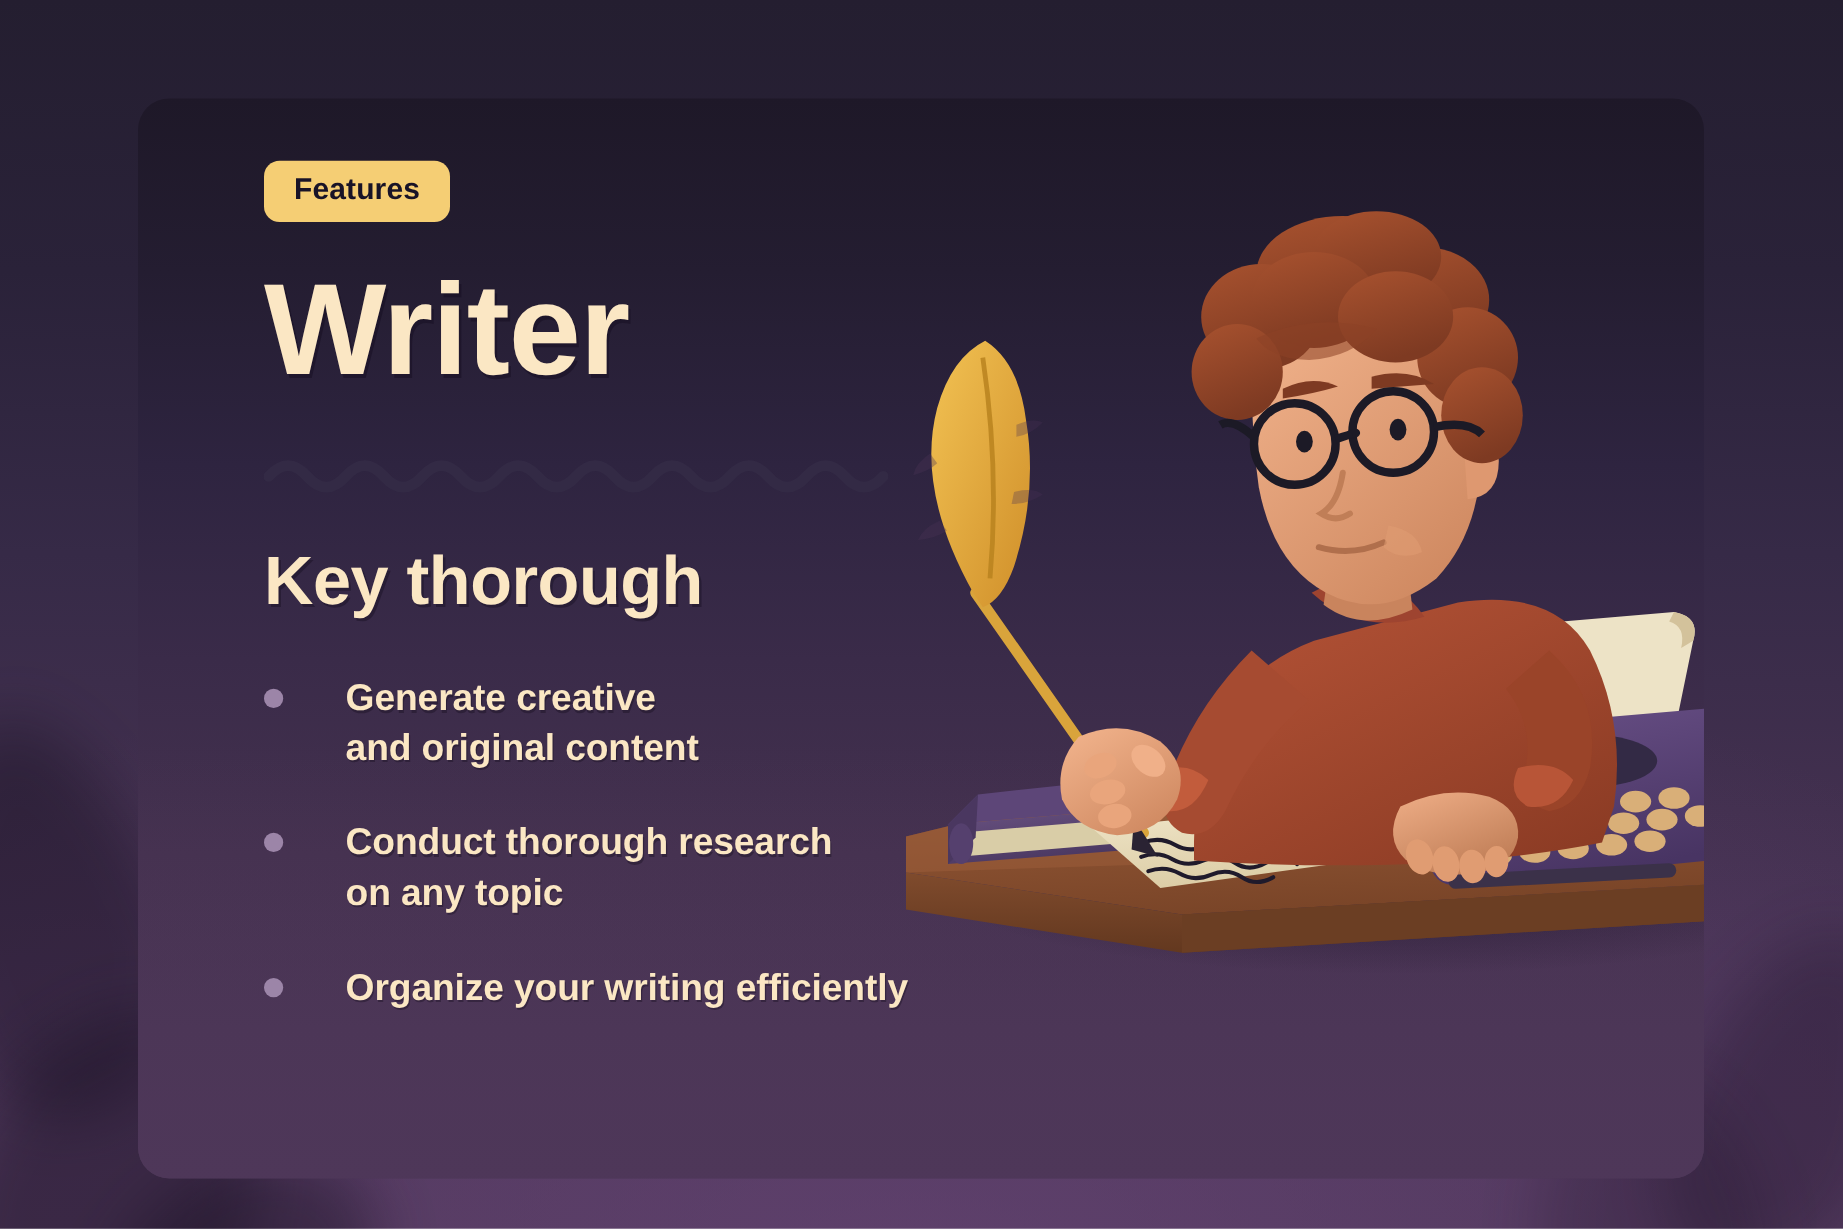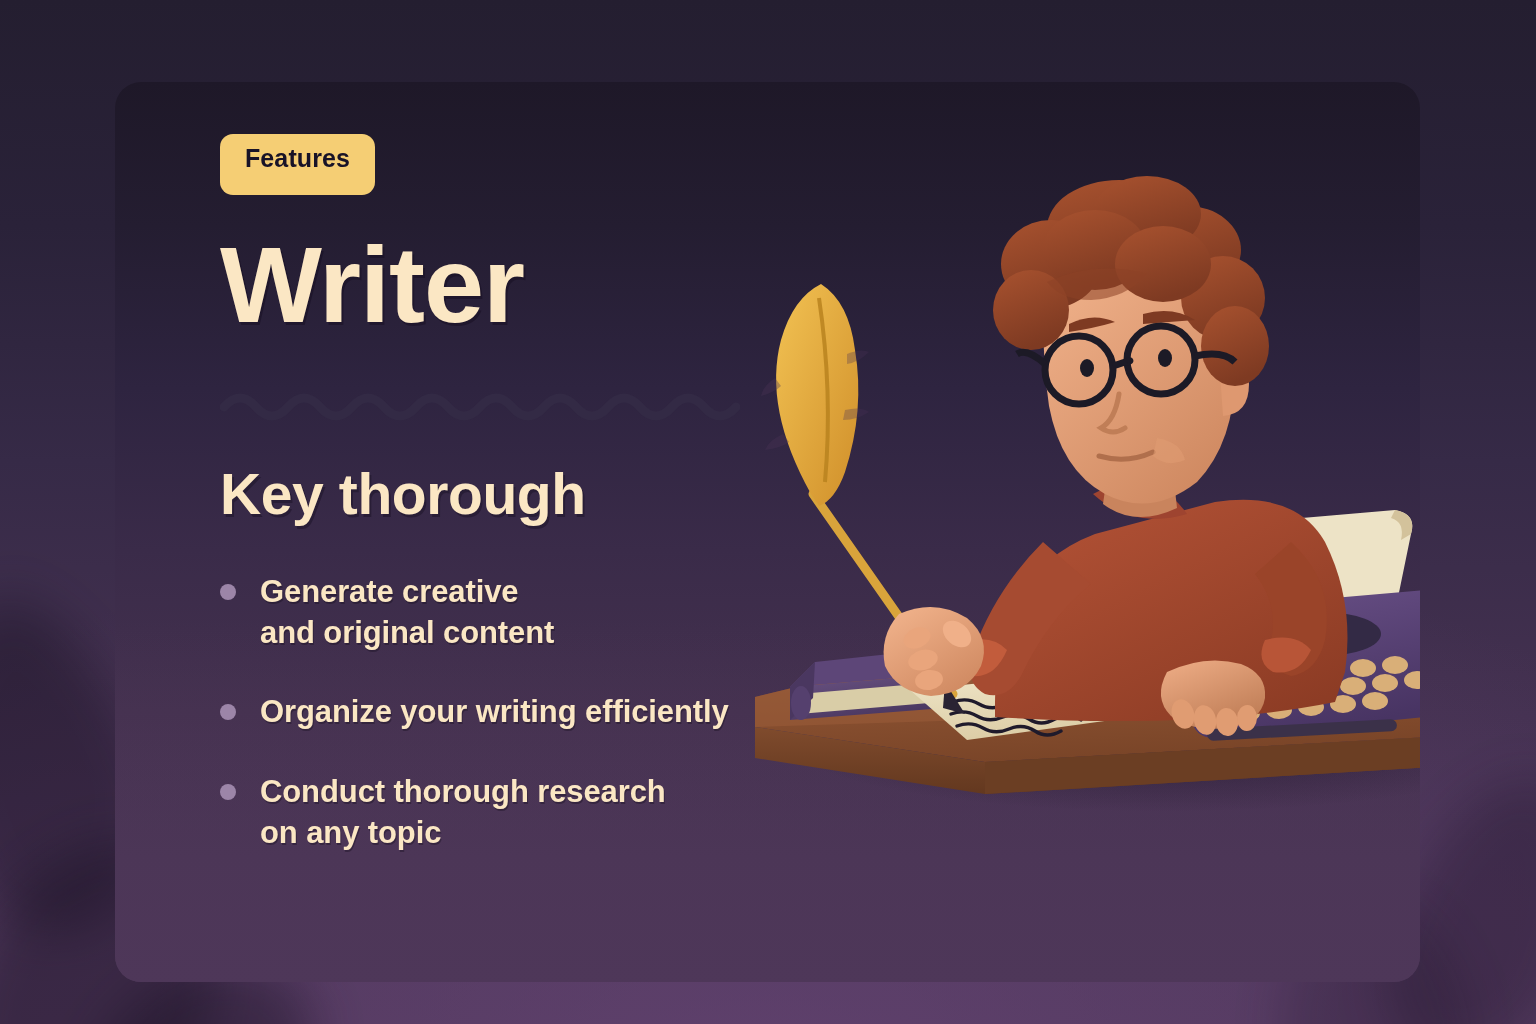--- a/index.html
+++ b/index.html
@@ -77,21 +77,21 @@
 
   
   #content { position:absolute; left:105px; top:52px; width:640px; z-index:6; }
 
   #badge {
     display:inline-block;
     background:#F5CE74;
     color:#181327;
     font-size:25px; font-weight:bold;
     letter-spacing:0.1px;
-    padding:12px 25px 24px;
+    padding:12px 25px 14px;
     border-radius:13px;
     line-height:1;
   }
 
   #title {
     margin-top:36px;
     font-size:108px; font-weight:bold;
     color:#FBE7C4;
     letter-spacing:-1px;
     line-height:1;
@@ -103,21 +103,21 @@
   #kf {
     margin-top:44px;
     font-size:57px; font-weight:bold;
     color:#FBE7C4;
     letter-spacing:-0.4px;
     line-height:1.05;
     text-shadow:2px 3px 0 rgba(20,12,30,0.40);
   }
 
   #features { margin-top:46px; list-style:none; }
-  .feat { display:flex; align-items:flex-start; margin-bottom:38px; }
+  .feat { display:flex; align-items:flex-start; margin-bottom:38px;gap:28px; }
   .feat:last-child { margin-bottom:0; }
   .dot {
     flex:0 0 auto;
     width:16px; height:16px; border-radius:50%;
     background:#9C85A8;
     margin-top:13px; margin-right:24px;
   }
   .feat-text {
     font-size:31px; font-weight:bold;
     color:#FBE7C4;
@@ -364,24 +364,24 @@
       <h2 id="kf">Key thorough</h2>
 
       <ul id="features">
         <li class="feat">
           <span class="dot"></span>
           <span class="feat-text">Generate creative
 and original content</span>
         </li>
         <li class="feat">
           <span class="dot"></span>
-          <span class="feat-text">Organize your writing efficiently</span>
+          <span class="feat-text">Conduct thorough research
+on any topic</span>
         </li>
         <li class="feat">
           <span class="dot"></span>
-          <span class="feat-text">Conduct thorough research
-on any topic</span>
+          <span class="feat-text">Organize your writing efficiently</span>
         </li>
       </ul>
 
     </div>
   </div>
 </div>
 
 </body></html>

